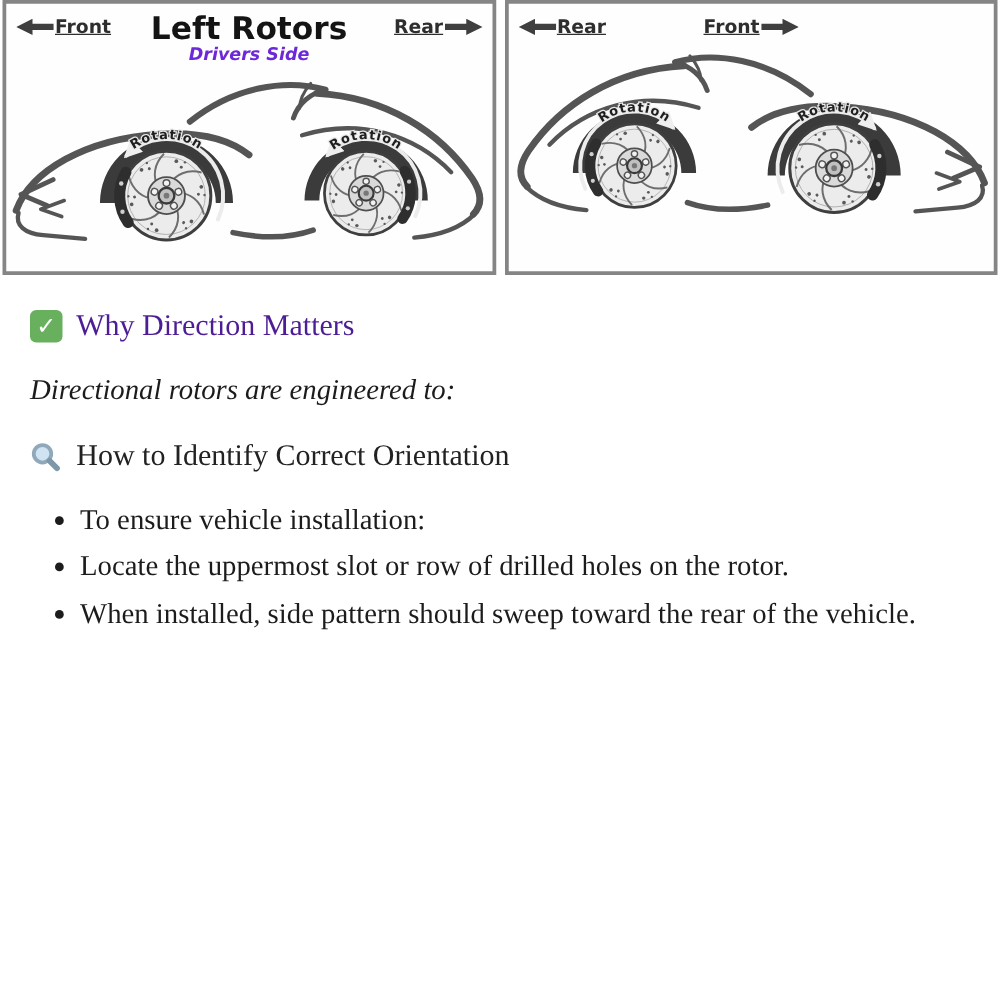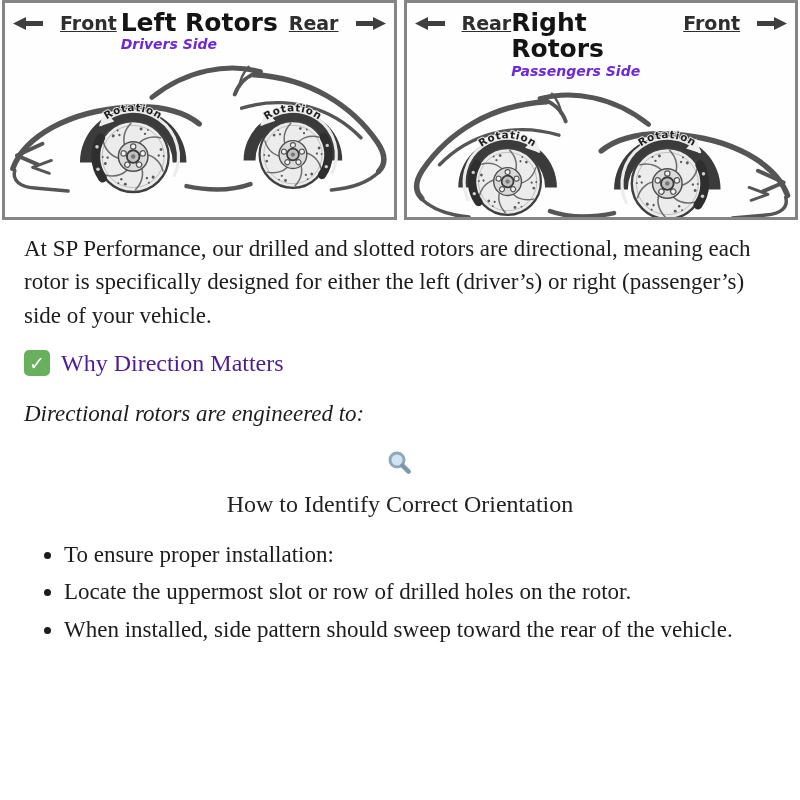--- a/index.html
+++ b/index.html
@@ -2,40 +2,40 @@
 <html><head>
 <meta charset="utf-8">
 <style>
   html,body{margin:0;padding:0;}
   .page{width:800px;height:800px;overflow:hidden;background:#ffffff;}
 
   
   .diagram{display:flex;gap:7px;margin:0 2px;}
   .panel{flex:1;border:3px solid #858585;background:#fefefe;height:214px;overflow:hidden;}
   .panel-head{display:grid;grid-template-columns:1fr auto 1fr;align-items:start;padding:7px 8px 0;}
-  .dir{display:flex;align-items:center;gap:17px;font-family:"DejaVu Sans",sans-serif;
-       font-weight:bold;font-size:19px;color:#2e2e2e;margin-top:2px;}
+  .dir{display:flex;align-items:center;gap:1px;font-family:"DejaVu Sans",sans-serif;
+       font-weight:bold;font-size:15px;color:#2e2e2e;margin-top:2px;}
   .dir-right{justify-self:end;}
   .dir .lbl{text-decoration:underline;}
-  .titles{}
+  .titles{text-align:center;}
   .p-title{font-family:"DejaVu Sans",sans-serif;font-weight:bold;font-size:25px;line-height:1.05;color:#141414;}
   .p-sub{font-family:"DejaVu Sans",sans-serif;font-weight:bold;font-style:italic;font-size:14px;color:#6d28d9;}
   .car{display:block;width:100%;height:auto;margin-top:0;}
   .rot-arrow{stroke:#ececec;stroke-width:3.2;fill:none;stroke-linecap:round;}
   .rot-text{font-family:"DejaVu Sans",sans-serif;font-size:10.5px;font-weight:bold;letter-spacing:.8px;
             fill:#1e1e1e;stroke:#e9e9e9;stroke-width:2px;paint-order:stroke;text-anchor:middle;}
   .arrow-glyph{fill:#3f3f3f;}
 
   
   .article{padding:10px 24px 0;font-family:"Liberation Serif",serif;font-size:23px;
            line-height:1.45;color:#1c1c1c;}
   .intro{margin:2px 0 0;}
   .hrow{display:flex;align-items:center;gap:11px;margin:14px 0 0;}
   .h1t{font-size:24px;font-weight:normal;color:#4c1d95;}
-  .h2row{margin:20px 0 0;flex-direction:column;}
+  .h2row{margin:20px 0 0;}
   .h2t{font-size:24px;font-weight:normal;color:#222;}
   .lead{margin:16px 0 0;font-style:italic;}
   ul{margin:10px 0 0;padding-left:40px;}
   li{margin-bottom:4px;}
   .l2{margin-top:16px;}
   .check-icon{width:26px;height:26px;background:#68b05e;border-radius:5px;color:#fff;flex:0 0 auto;
               display:flex;align-items:center;justify-content:center;
               font:bold 19px/1 "DejaVu Sans",sans-serif;}
   .mag-icon{flex:0 0 auto;display:block;}
 </style>
@@ -178,24 +178,20 @@
     </div>
 
     <div class="panel">
       <div class="panel-head">
         <div class="dir">
           <svg class="arrow-glyph" width="30" height="13" viewBox="0 0 30 13">
               <polygon points="0,6.5 13,0 13,4 30,4 30,9 13,9 13,13"></polygon>
             </svg>
           <span class="lbl">Rear</span>
         </div>
-        <div class="titles">
-          <div class="p-title">Right Rotors</div>
-          <div class="p-sub">Passengers Side</div>
-        </div>
         <div class="dir dir-right">
           <span class="lbl">Front</span>
           <svg class="arrow-glyph" width="30" height="13" viewBox="0 0 30 13">
               <polygon points="30,6.5 17,0 17,4 0,4 0,9 17,9 17,13"></polygon>
             </svg>
         </div>
       </div>
       <svg class="car" viewBox="0 0 394 162">
         <use href="#carbody" transform="translate(394,0) scale(-1,1)"></use>
         <path class="rot-arrow" d="M222.3,125.4 A46,46 0 0 1 296.5,73.5" marker-end="url(#arrowW)"></path>
@@ -203,37 +199,36 @@
         <text class="rot-text"><textPath href="#txtR1" startOffset="50%">Rotation</textPath></text>
         <path class="rot-arrow" d="M62.1,122.6 A44,44 0 0 1 133.1,72.9" marker-end="url(#arrowW)"></path>
         <path id="txtR2" d="M66,78.8 A44,44 0 0 1 138,78.8" fill="none"></path>
         <text class="rot-text"><textPath href="#txtR2" startOffset="50%">Rotation</textPath></text>
       </svg>
     </div>
   </div>
 
   <div class="article">
 
-    <p class="intro">At SP Performance, our drilled and slotted rotors are directional, meaning each rotor is specifically designed for either the left (driver’s) or right (passenger’s) side of your vehicle.</p>
 
     <div class="hrow">
       <span class="check-icon">✓</span>
       <span class="h1t">Why Direction Matters</span>
     </div>
 
     <p class="lead">Directional rotors are engineered to:</p>
 
 
     <div class="hrow h2row">
       <svg class="mag-icon" width="26" height="26" viewBox="0 0 26 26">
         <circle cx="10" cy="10" r="7" fill="#cfe3f2" stroke="#8fa8ba" stroke-width="3"></circle>
         <line x1="15.6" y1="15.6" x2="21.6" y2="21.6" stroke="#7e97a9" stroke-width="4.6" stroke-linecap="round"></line>
       </svg>
       <span class="h2t">How to Identify Correct Orientation</span>
     </div>
 
     <ul class="l2">
-      <li>To ensure proper installation:</li>
+      <li>To ensure vehicle installation:</li>
       <li>Locate the uppermost slot or row of drilled holes on the rotor.</li>
       <li>When installed, side pattern should sweep toward the rear of the vehicle.</li>
     </ul>
   </div>
 </div>
 
 </body></html>

